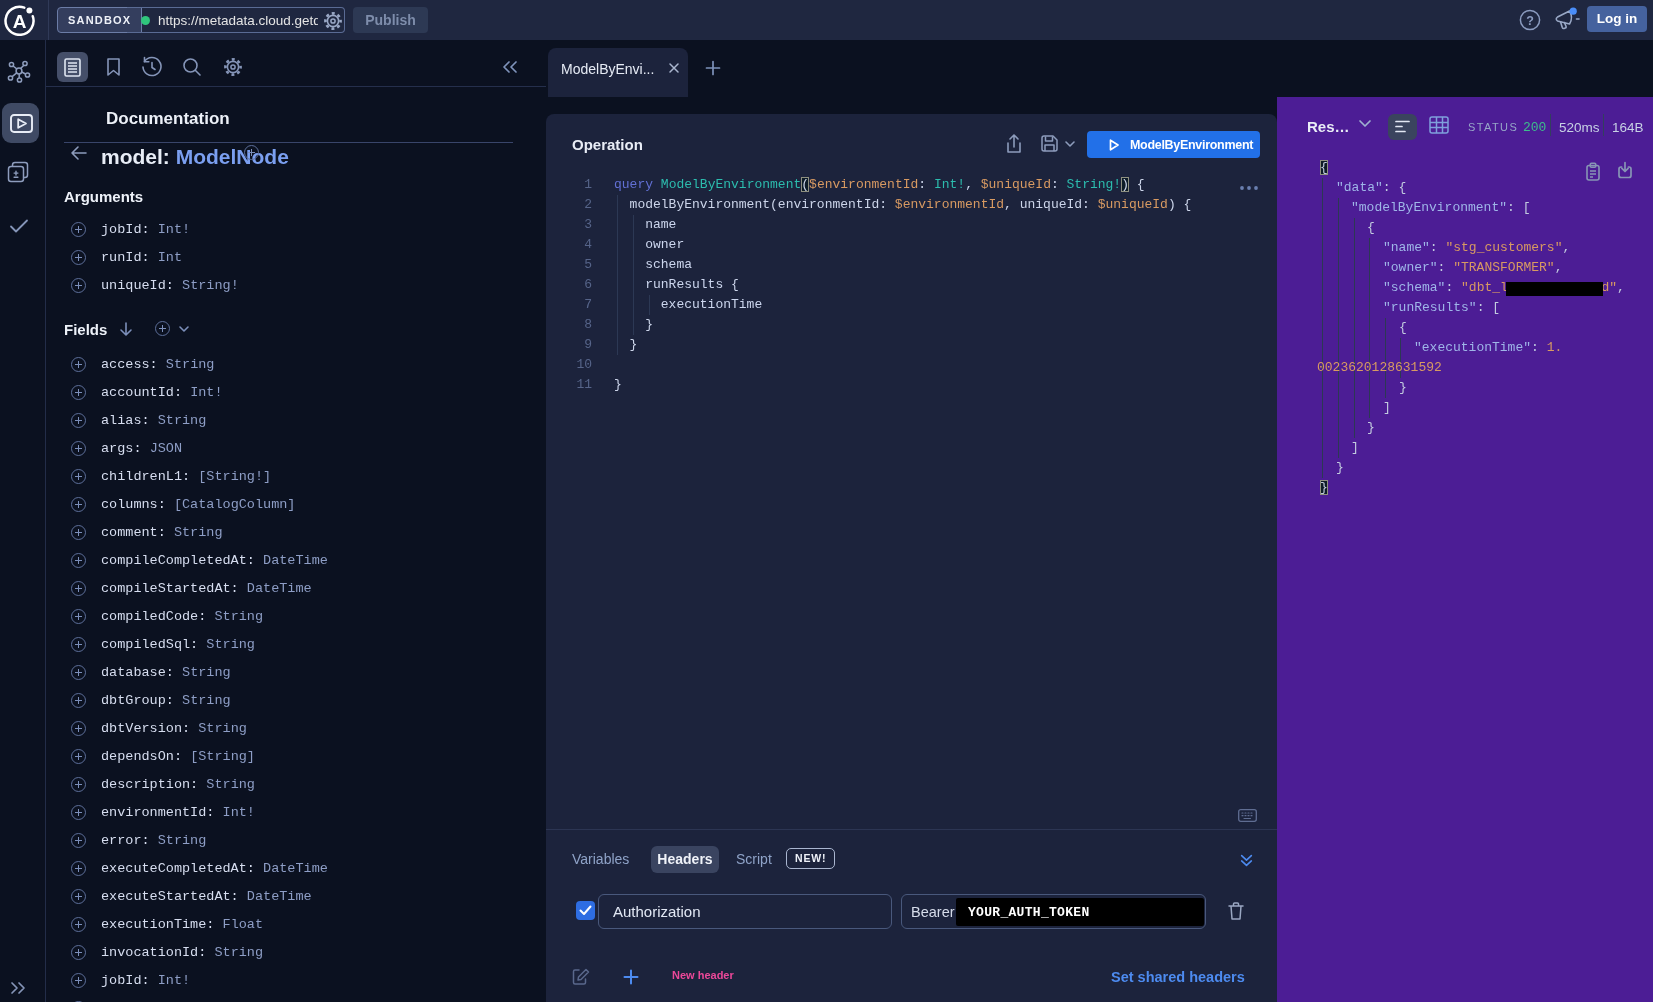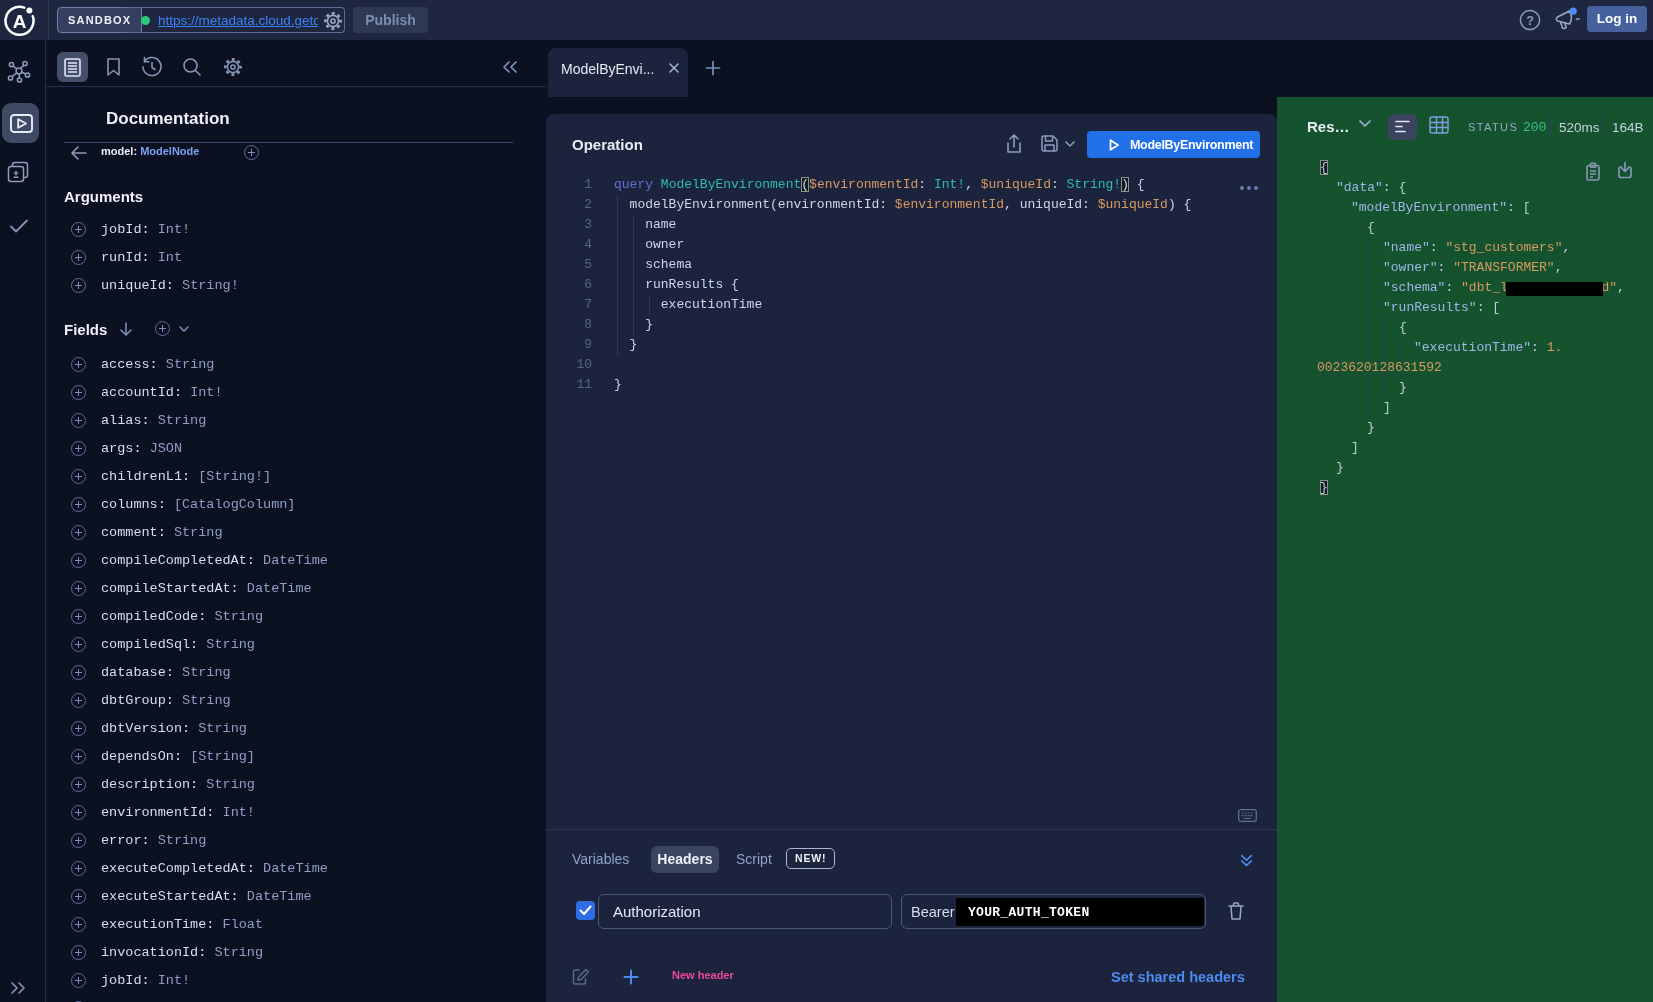--- a/index.html
+++ b/index.html
@@ -9,21 +9,21 @@
 
   
   #topbar { position:absolute; left:0; top:0; width:1653px; height:40px; background:#1f2740; }
   #topbar .vdiv { position:absolute; left:48px; top:0; width:1px; height:40px; background:#303a58; }
   #sandboxchip { position:absolute; left:57px; top:7px; height:26px; padding:0 10px; background:#343e5e;
      border:1px solid #6c7da7; border-radius:4px 0 0 4px; color:#eef1f8; font-size:11px; font-weight:bold;
      letter-spacing:1.2px; line-height:24px;text-align:center; }
   #urlbox { position:absolute; left:127px; top:7px; width:218px; height:26px; border:1px solid #5a6b94;
      border-left:none; border-radius:0 4px 4px 0; }
   #urldot { position:absolute; left:14px; top:8px; width:9px; height:9px; border-radius:50%; background:#2fc57c; }
-  #urltext { position:absolute; left:31px; top:5px; font-size:13.5px; color:#3b82f6; white-space:nowrap; width:160px; overflow:hidden;text-decoration:underline;}
+  #urltext { position:absolute; left:31px; top:5px; font-size:13.5px; color:#e5e5e5; white-space:nowrap; width:160px; overflow:hidden;}
   #publish { position:absolute; left:353px; top:7px; width:75px; height:26px; background:#2d3954; border-radius:4px;
      color:#7e8dab; font-weight:bold; font-size:14px; text-align:center; line-height:26px; }
   #login { position:absolute; left:1587px; top:6px; width:60px; height:26px; background:#45629e; border-radius:4px;
      color:#ffffff; font-weight:bold; font-size:13.5px; text-align:center; line-height:26px; }
 
   
   #rail { position:absolute; left:0; top:40px; width:46px; height:962px; background:#0b1120; border-right:1px solid #232d49; }
   #rail .active { position:absolute; left:2px; top:63px; width:37px; height:40px; background:#3f4a64; border-radius:9px; }
 
   
@@ -72,21 +72,21 @@
   #hinput1 span { position:absolute; left:14px; top:8px; font-size:15px; color:#e2e8f4; }
   #hinput2 { position:absolute; left:901px; top:894px; width:305px; height:35px; border:1px solid #49587c; border-radius:6px; }
   #hinput2 .bearer { position:absolute; left:9px; top:9px; font-size:14.5px; color:#d6dcea; }
   #tokenbox { position:absolute; left:54px; top:3px; width:248px; height:28px; background:#000; border-radius:2px; }
   #tokenbox span { position:absolute; left:12px; top:7px; color:#fff; font-weight:bold; font-size:13px; letter-spacing:0.3px;
       font-family:"Liberation Mono", monospace;text-align:center; }
   #newheader { position:absolute; left:672px; top:969px; color:#ec4899; font-size:11px; font-weight:bold; }
   #sharedheaders { position:absolute; left:1111px; top:969px; color:#4d8bf0; font-size:14.5px; font-weight:bold; }
 
   
-  #resp { position:absolute; left:1277px; top:97px; width:376px; height:905px; background:#14532d; }
+  #resp { position:absolute; left:1277px; top:97px; width:376px; height:905px; background:#4c1d95; }
   #resp h2 { position:absolute; left:30px; top:21px; font-size:15px; font-weight:bold; color:#e9edf6; }
   #respactive { position:absolute; left:111px; top:17px; width:29px; height:26px; background:#3a445e; border-radius:6px; }
   #status { position:absolute; left:191px; top:24px; font-size:11px; letter-spacing:1.4px; color:#97a7c8; }
   #st200 { position:absolute; left:246px; top:23px; font-size:13px; color:#3dbd8c; font-family:"Liberation Mono", monospace; }
   .respmeta { position:absolute; top:23px; font-size:13.5px; color:#c7d1e4; }
   .rdiv { position:absolute; top:17px; width:1px; height:22px; background:#333f5e; }
   .jline { position:absolute; font-size:13px; line-height:20px; white-space:pre; font-family:"Liberation Mono", monospace; }
   .jk { color:#9fb6e8; } .jv { color:#d89a62; } .jp { color:#c2cbdf; }
 </style>
 </head>
@@ -203,21 +203,21 @@
 <svg class="abs" style="left:705px;top:60px" width="16" height="16" viewBox="0 0 16 16">
   <path d="M8 1.5 V14.5 M1.5 8 H14.5" stroke="#7e92ba" stroke-width="1.7" stroke-linecap="round"></path>
 </svg>
 
 <div id="doc">
   <h1>Documentation</h1>
   <div class="hr"></div>
   <svg class="abs" style="left:24px;top:58px" width="18" height="16" viewBox="0 0 18 16">
     <path d="M8 2 L2 8 L8 14 M2 8 H16" stroke="#8d9cbc" stroke-width="1.6" fill="none" stroke-linecap="round" stroke-linejoin="round"></path>
   </svg>
-  <div class="abs" style="left:55px;top:58px;font-size:11px;font-weight:bold;">model: <span style="color:#7b9ff0">ModelNode</span></div>
+  <div class="abs" style="left:55px;top:58px;font-size:21px;font-weight:bold;">model: <span style="color:#7b9ff0">ModelNode</span></div>
   <span class="plusc" style="position:absolute;left:198px;top:58px"></span>
   <div class="dochead" style="top:101px">Arguments</div>
   <div class="docrow" style="top:135px">
       <span class="plusc"></span>
       <span class="txt"><span class="fieldname">jobId:</span> <span class="fieldtype">Int!</span></span>
     </div>
   <div class="docrow" style="top:163px">
       <span class="plusc"></span>
       <span class="txt"><span class="fieldname">runId:</span> <span class="fieldtype">Int</span></span>
     </div>

